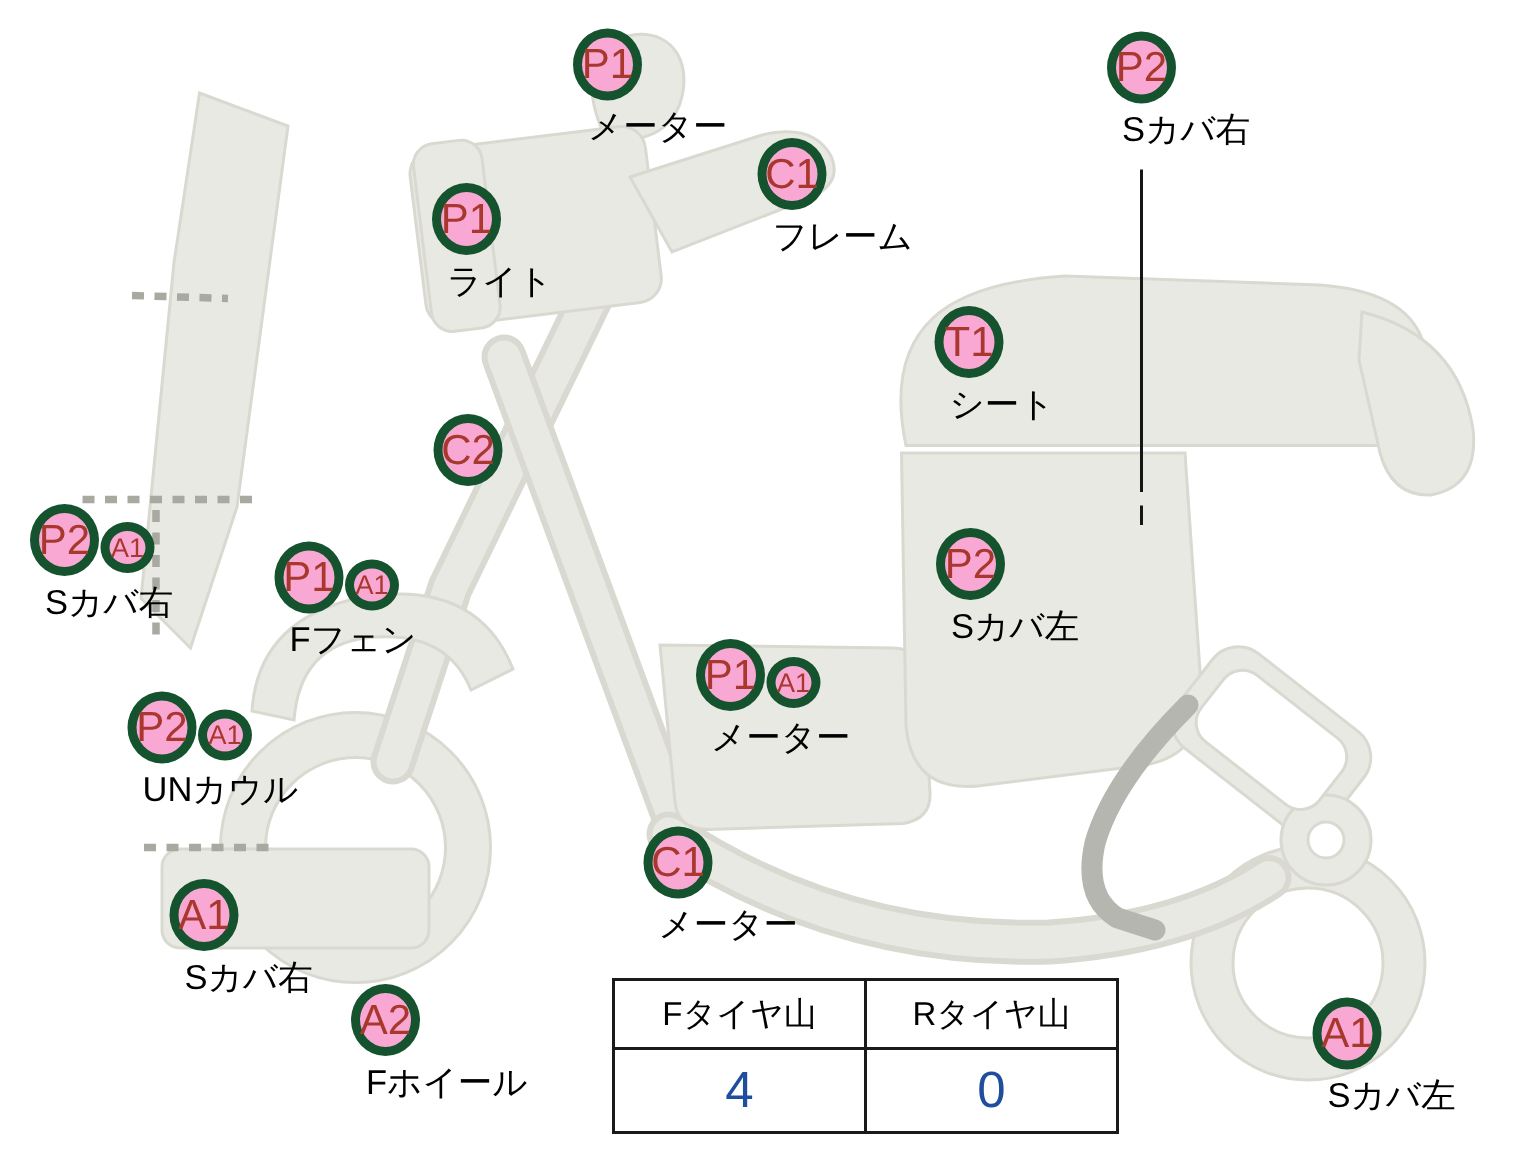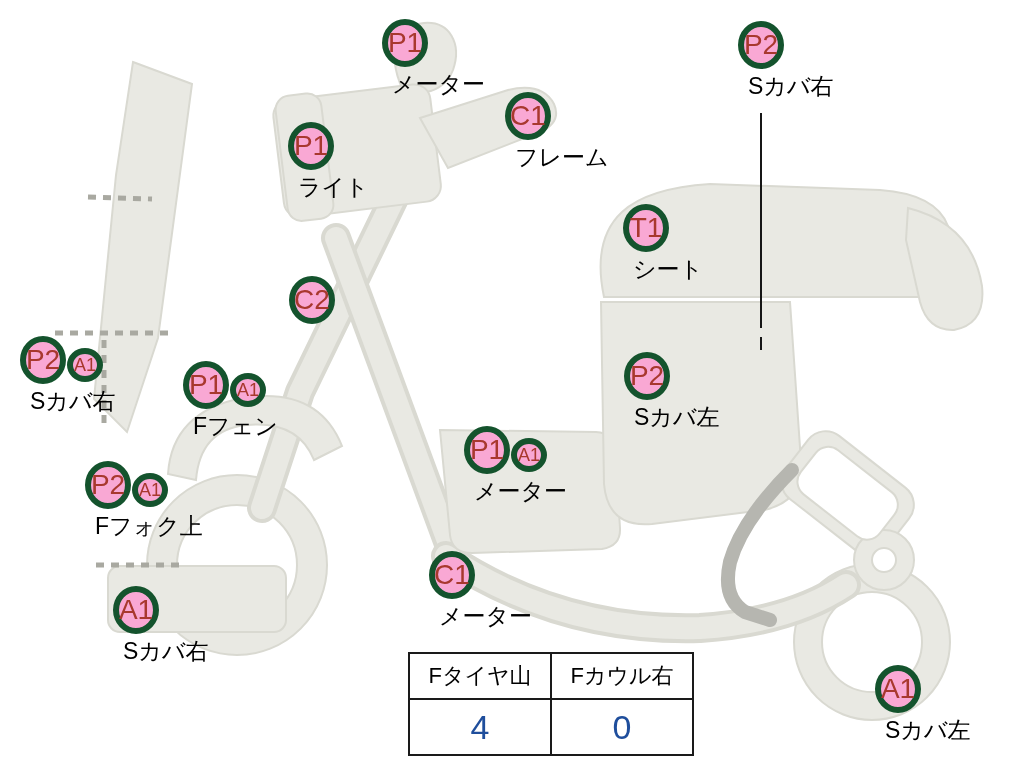--- a/index.html
+++ b/index.html
@@ -25,21 +25,21 @@
   .marker{position:absolute;z-index:2;display:flex;flex-direction:column;align-items:flex-start;}
   .badges{display:flex;align-items:flex-start;gap:1px;}
   .badge{display:flex;align-items:center;justify-content:center;background:#f9a8d4;
          border:6px solid #14532d;border-radius:50%;color:var(--badge-text,#a8382e);}
   .badge.big{width:46px;height:48px;font-size:28px;}
   .badge.small{width:36px;height:34px;font-size:18px;margin-top:12px;}
   .part-label{font-size:23px;color:var(--part-label-text,#000);margin-top:2px;margin-left:10px;white-space:nowrap;}
 
   
   .tire-table{position:absolute;left:408px;top:652px;z-index:3;border-collapse:collapse;background:#fff;}
-  .tire-table th,.tire-table td{border:2px solid var(--table-border,#1a1a1a);width:142px;text-align:center;}
+  .tire-table th,.tire-table td{border:2px solid var(--table-border,#1a1a1a);width:168px;text-align:center;}
   .tire-table th{height:46px;font-size:22px;font-weight:normal;color:#000;}
   .tire-table td{height:56px;font-size:34px;color:var(--tire-value-text,#1f4e9c);}
 </style>
 </head>
 <body>
 
 <div id="stage">
 
   <svg id="scooter-art" viewBox="0 0 1024 768" width="1024" height="768" aria-hidden="true">
 
@@ -160,50 +160,56 @@
       <span class="badge small">A1</span>
     </div>
     <div class="part-label">メーター</div>
   </div>
 
   <div class="marker" style="left:85px;top:461px;">
     <div class="badges">
       <span class="badge big">P2</span>
       <span class="badge small">A1</span>
     </div>
-    <div class="part-label">Fフォク上</div>
+    <div class="part-label">UNカウル</div>
   </div>
 
   <div class="marker" style="left:429px;top:551px;">
     <div class="badges">
         <span class="badge big">C1</span>
       </div>
     <div class="part-label">メーター</div>
   </div>
 
   <div class="marker" style="left:113px;top:586px;">
     <div class="badges">
         <span class="badge big">A1</span>
       </div>
     <div class="part-label">Sカバ右</div>
   </div>
 
+  <div class="marker" style="left:234px;top:656px;">
+    <div class="badges">
+        <span class="badge big">A2</span>
+      </div>
+    <div class="part-label">Fホイール</div>
+  </div>
 
   <div class="marker" style="left:875px;top:665px;">
     <div class="badges">
         <span class="badge big">A1</span>
       </div>
     <div class="part-label">Sカバ左</div>
   </div>
 
   <table class="tire-table">
     <tbody>
         <tr>
       <th>Fタイヤ山</th>
-      <th>Fカウル右</th>
+      <th>Rタイヤ山</th>
     </tr>
     <tr>
       <td>4</td>
       <td>0</td>
     </tr>
   </tbody>
     </table>
 
 </div>
 

